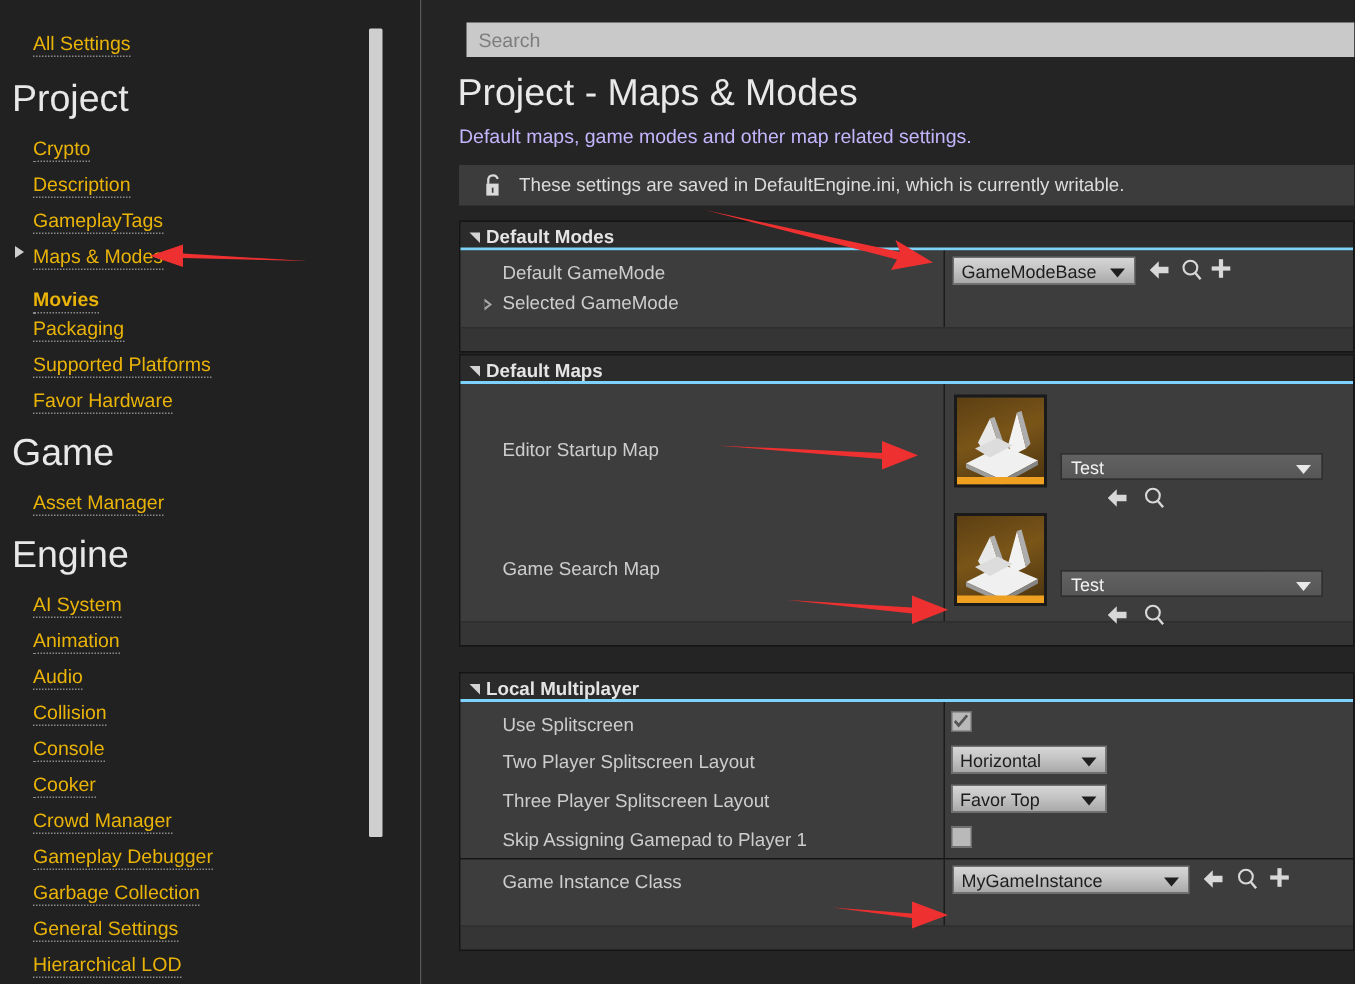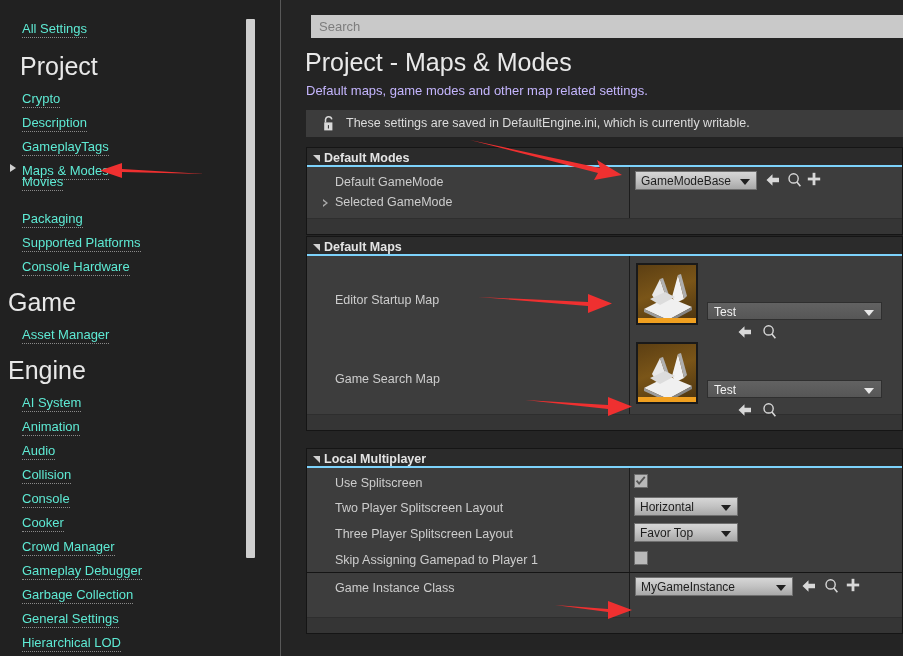--- a/index.html
+++ b/index.html
@@ -23,21 +23,21 @@
   #sidebar-scrollbar-track {
     position: absolute; left: 245px; top: 0; width: 10px; height: 656px;
     background: transparent;
   }
   #sidebar-scrollbar-thumb {
     position: absolute; left: 246px; top: 19px; width: 9px; height: 539px;
     background: #cfcfcf; border-radius: 1px;
   }
   .nav-link {
     position: absolute; left: 22px;
-    font-size: 13px; color: #5eead4;
+    font-size: 13px; color: #eab308;
     white-space: nowrap;
     border-bottom: 1px dotted #8a8a8a;
     padding-bottom: 1px;
     cursor: pointer;
   }
   .nav-head {
     position: absolute; left: 8px;
     font-size: 25px; color: #e8e8e8; white-space: nowrap;
   }
   .nav-expander {
@@ -201,33 +201,33 @@
 </style>
 </head>
 <body>
 
 <div id="app">
 
   <div id="sidebar">
 
     <div class="nav-link" style="top:21px;">All Settings</div>
 
-    <div class="nav-head" style="top:52px;margin-left:12px;">Project</div>
+    <div class="nav-head" style="top:52px;">Project</div>
 
     <div class="nav-link" style="top:91px;">Crypto</div>
     <div class="nav-link" style="top:115px;">Description</div>
     <div class="nav-link" style="top:139px;">GameplayTags</div>
 
     <div class="nav-expander" style="left:8px; top:163px;"></div>
     <div class="nav-link" style="top:163px;">Maps &amp; Modes</div>
 
-    <div class="nav-link" style="top:174px;">Movies</div>
+    <div class="nav-link" style="top:192px;font-weight:bold;">Movies</div>
     <div class="nav-link" style="top:211px;">Packaging</div>
     <div class="nav-link" style="top:235px;">Supported Platforms</div>
-    <div class="nav-link" style="top:259px;">Console Hardware</div>
+    <div class="nav-link" style="top:259px;">Favor Hardware</div>
 
     <div class="nav-head" style="top:288px;">Game</div>
     <div class="nav-link" style="top:327px;">Asset Manager</div>
 
     <div class="nav-head" style="top:356px;">Engine</div>
 
     <div class="nav-link" style="top:395px;">AI System</div>
     <div class="nav-link" style="top:419px;">Animation</div>
     <div class="nav-link" style="top:443px;">Audio</div>
     <div class="nav-link" style="top:467px;">Collision</div>

